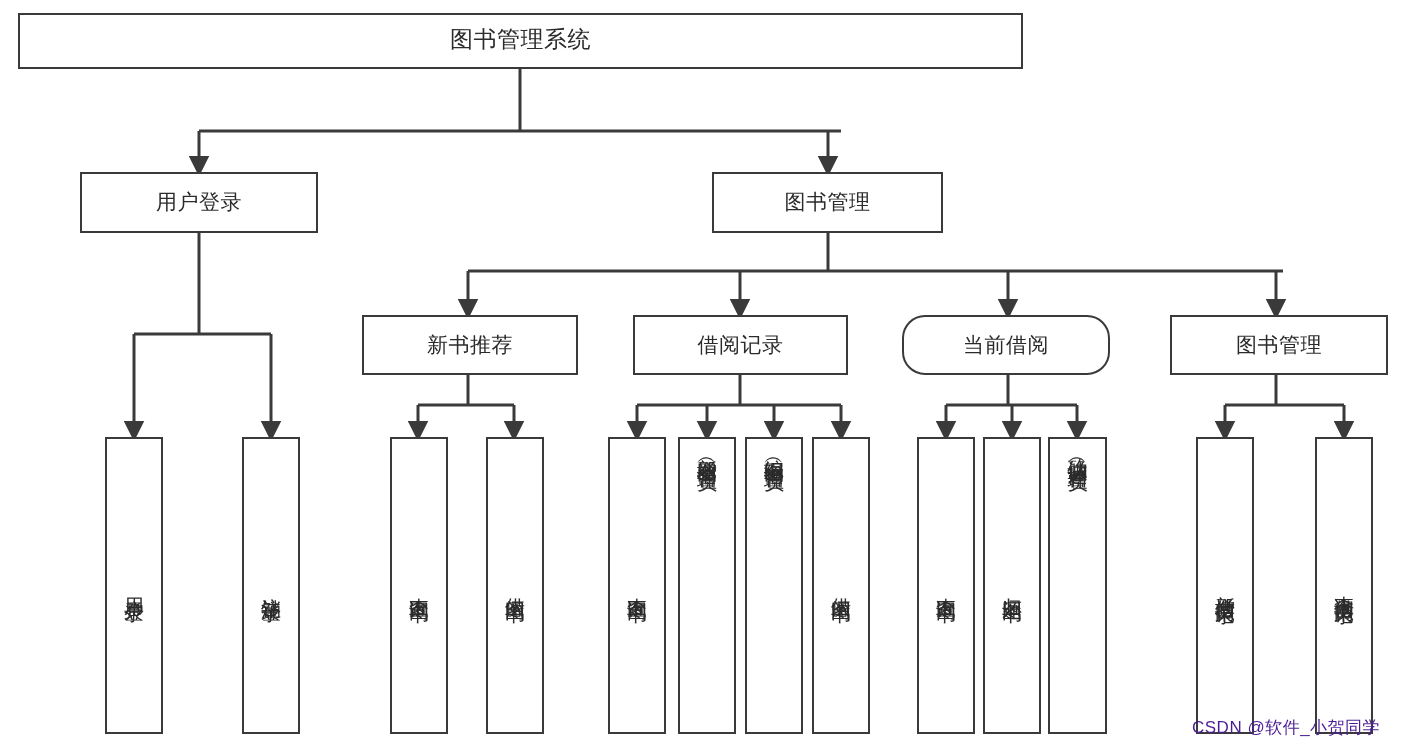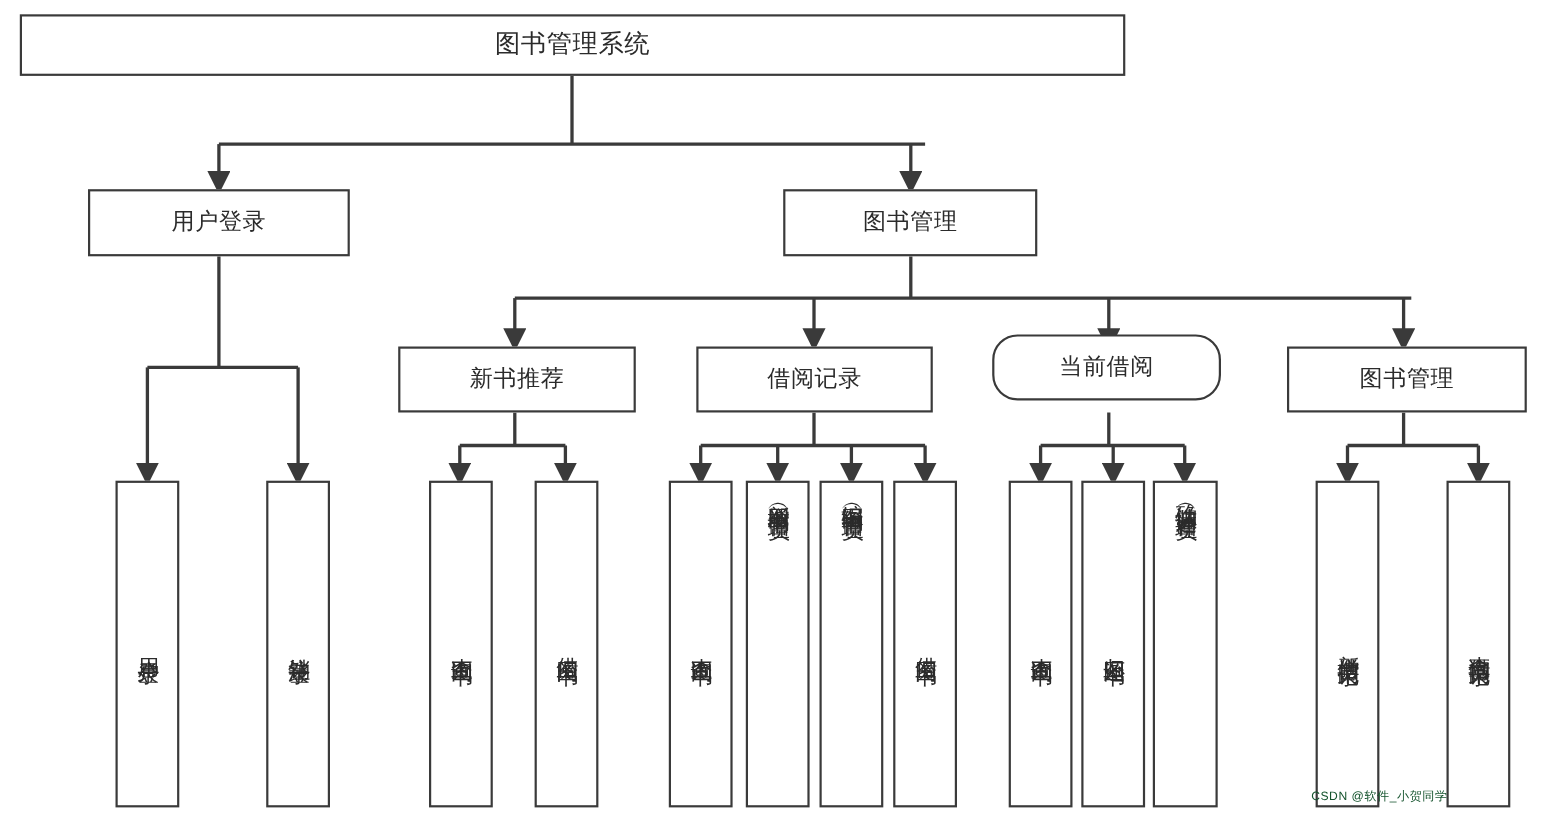--- a/index.html
+++ b/index.html
@@ -59,22 +59,22 @@
     text-orientation: upright;
     font-size: 20px;
     line-height: 1.25;
     letter-spacing: 2px;
     color: #2b2b2b;
     white-space: nowrap;
     padding: 4px 0;
   }
   .watermark {
     position: absolute;
-    font-size: 11px;
-    color: #14532d;
+    font-size: 17px;
+    color: #4c1d95;
     white-space: nowrap;
     letter-spacing: 0.5px;
   }
 </style>
 </head>
 <body>
 
 <div id="canvas">
 
   <svg id="diagram-svg" viewBox="0 0 1405 747" xmlns="http://www.w3.org/2000/svg">
@@ -143,21 +143,21 @@
   </div>
 
   <div class="node-box" style="left:362px; top:315px; width:216px; height:60px;text-align:right;">
     <span class="node-label">新书推荐</span>
   </div>
 
   <div class="node-box" style="left:633px; top:315px; width:215px; height:60px;">
     <span class="node-label">借阅记录</span>
   </div>
 
-  <div class="node-box" style="left:902px; top:304px; width:208px; height:60px;border-radius:23px;">
+  <div class="node-box" style="left:902px; top:315px; width:208px; height:60px;border-radius:23px;">
     <span class="node-label">当前借阅</span>
   </div>
 
   <div class="node-box" style="left:1170px; top:315px; width:218px; height:60px;">
     <span class="node-label">图书管理</span>
   </div>
 
   <div class="leaf-box centered" style="left:105px; top:437px; width:58px; height:297px;">
     <span class="leaf-label">用户登录</span>
   </div>

